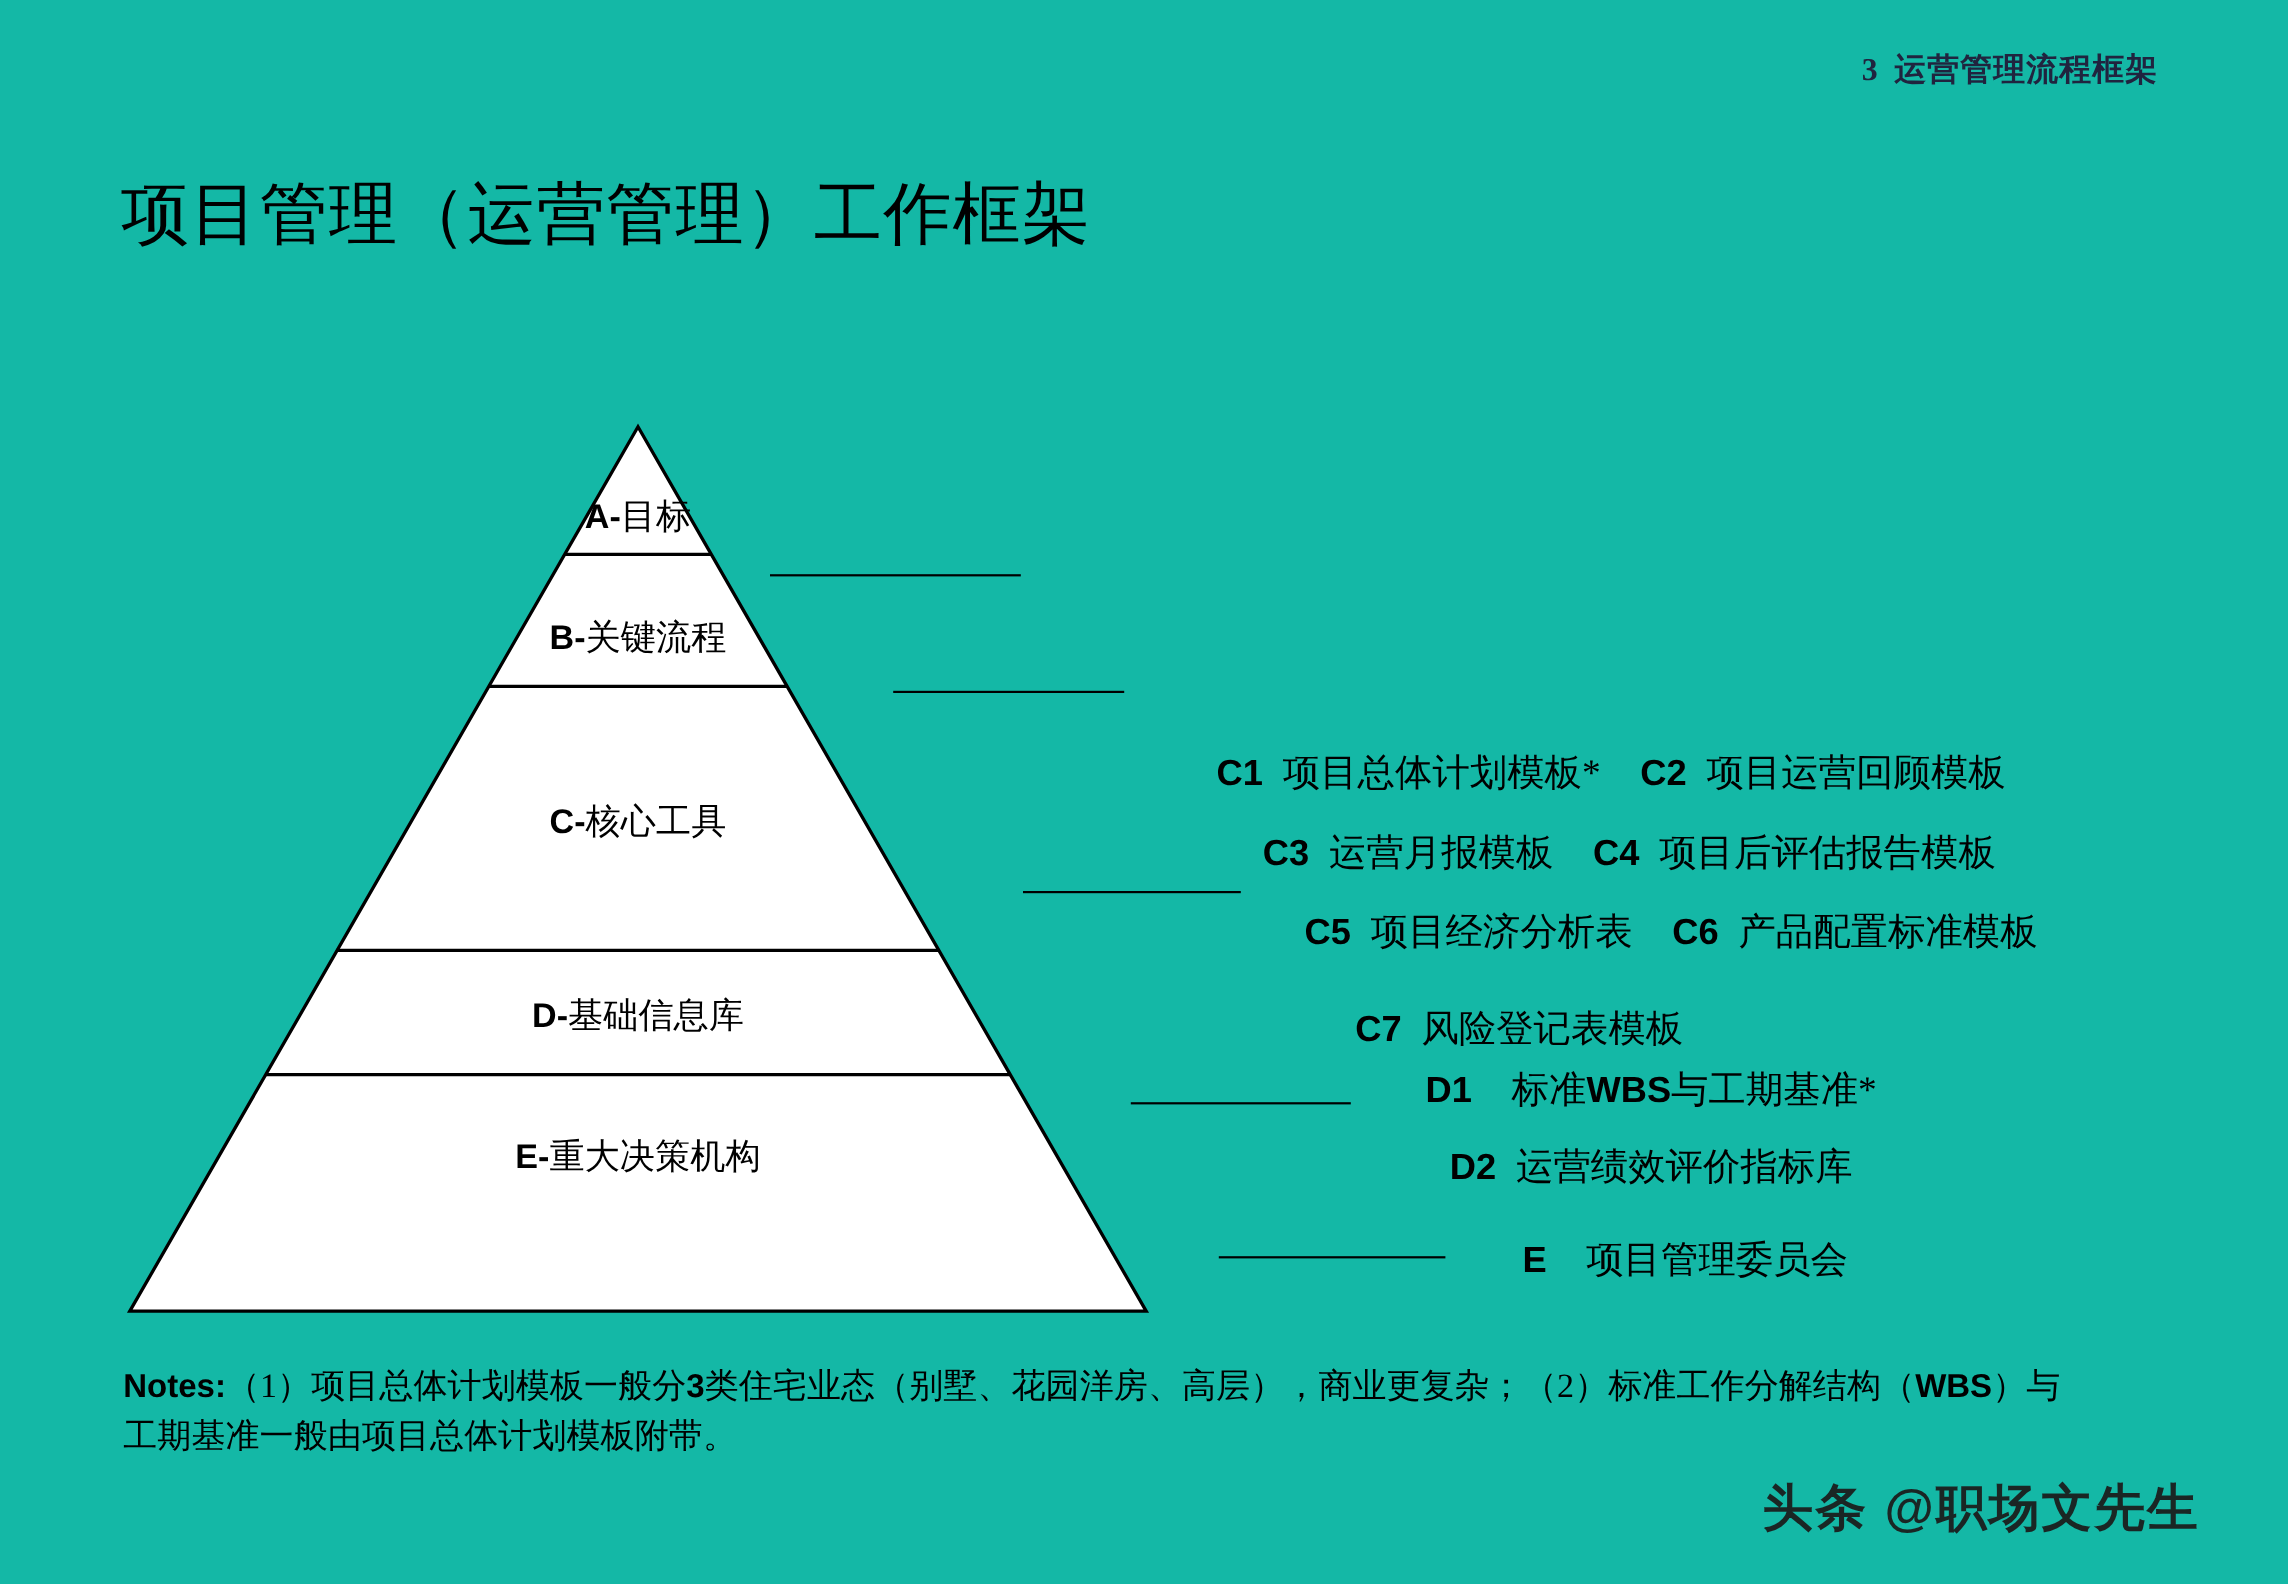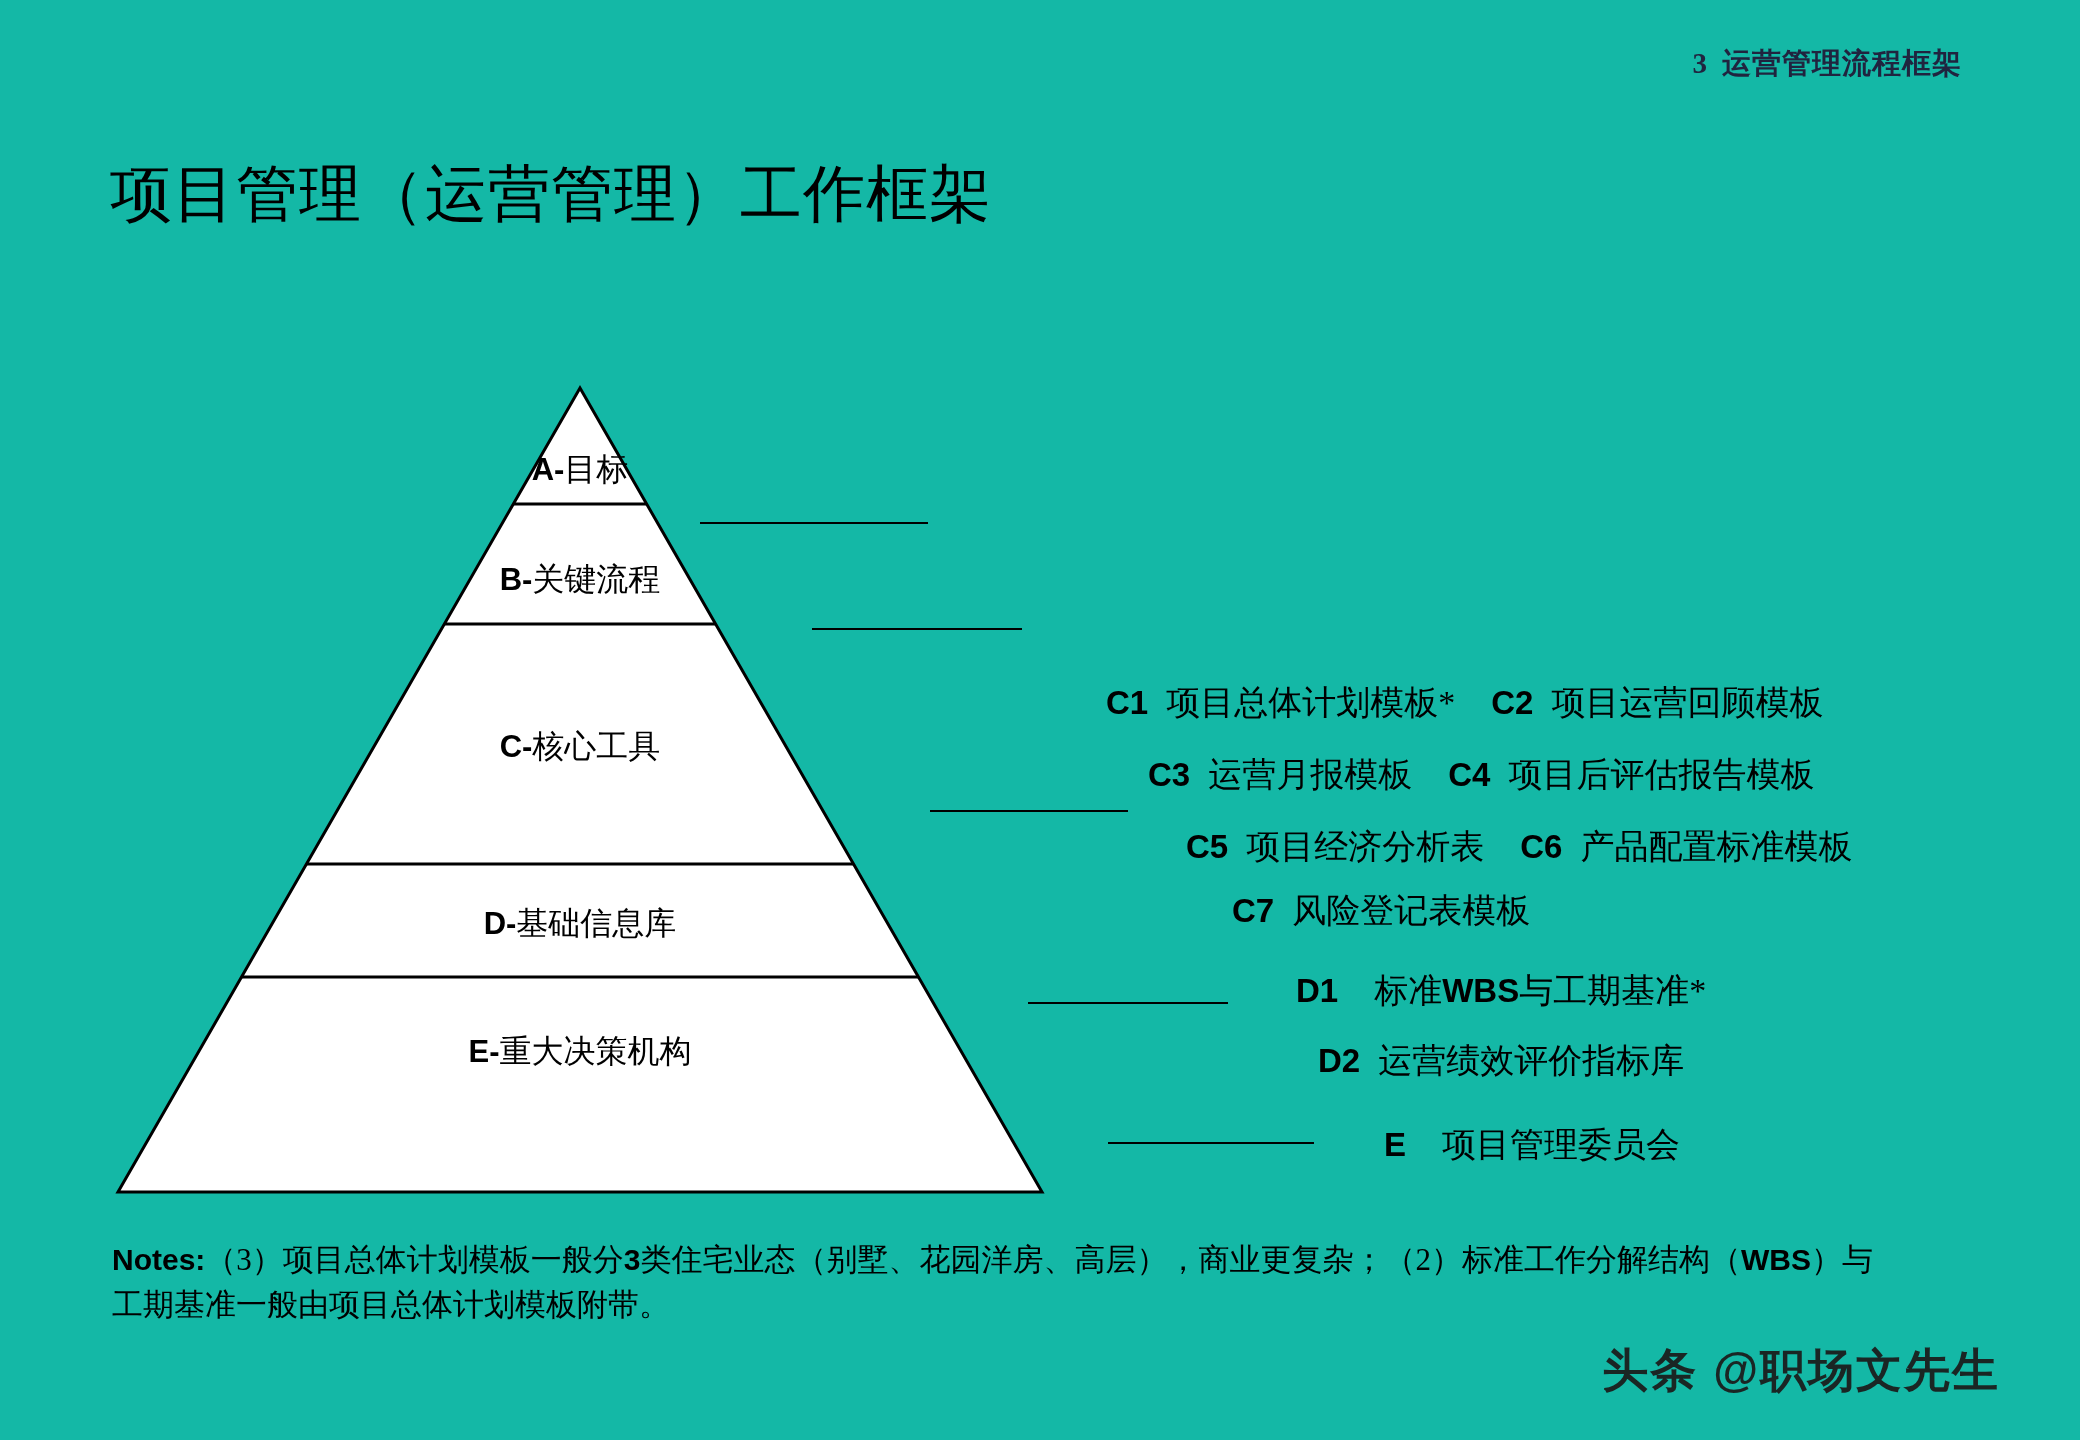--- a/index.html
+++ b/index.html
@@ -192,36 +192,36 @@
   </div>
 
   <div class="anno" style="left:1148px; top:752px;">
     <span class="code">C3</span><span class="gap"></span><span>运营月报模板</span><span class="biggap"></span><span class="code">C4</span><span class="gap"></span><span>项目后评估报告模板</span>
   </div>
 
   <div class="anno" style="left:1186px; top:824px;">
     <span class="code">C5</span><span class="gap"></span><span>项目经济分析表</span><span class="biggap"></span><span class="code">C6</span><span class="gap"></span><span>产品配置标准模板</span>
   </div>
 
-  <div class="anno" style="left:1232px; top:888px;text-align:center;">
+  <div class="anno" style="left:1232px; top:912px;text-align:center;">
     <span class="code">C7</span><span class="gap"></span><span>风险登记表模板</span>
   </div>
 
   <div class="anno" style="left:1296px; top:968px;">
     <span class="code">D1</span><span class="biggap"></span><span>标准</span><span class="lat">WBS</span><span>与工期基准*</span>
   </div>
 
   <div class="anno" style="left:1318px; top:1038px;">
     <span class="code">D2</span><span class="gap"></span><span>运营绩效评价指标库</span>
   </div>
 
   <div class="anno" style="left:1384px; top:1122px;">
     <span class="code">E</span><span class="biggap"></span><span>项目管理委员会</span>
   </div>
 
   <div id="notes">
-    <div><span class="nlabel">Notes:</span><span>（3）项目总体计划模板一般分</span><span class="lat">3</span><span>类住宅业态（别墅、花园洋房、高层），商业更复杂；（2）标准工作分解结构（</span><span class="lat">WBS</span><span>）与</span></div>
+    <div><span class="nlabel">Notes:</span><span>（1）项目总体计划模板一般分</span><span class="lat">3</span><span>类住宅业态（别墅、花园洋房、高层），商业更复杂；（2）标准工作分解结构（</span><span class="lat">WBS</span><span>）与</span></div>
     <div>工期基准一般由项目总体计划模板附带。</div>
   </div>
 
   <div id="watermark">头条 @职场文先生</div>
 
 </div>
 
 </body></html>

